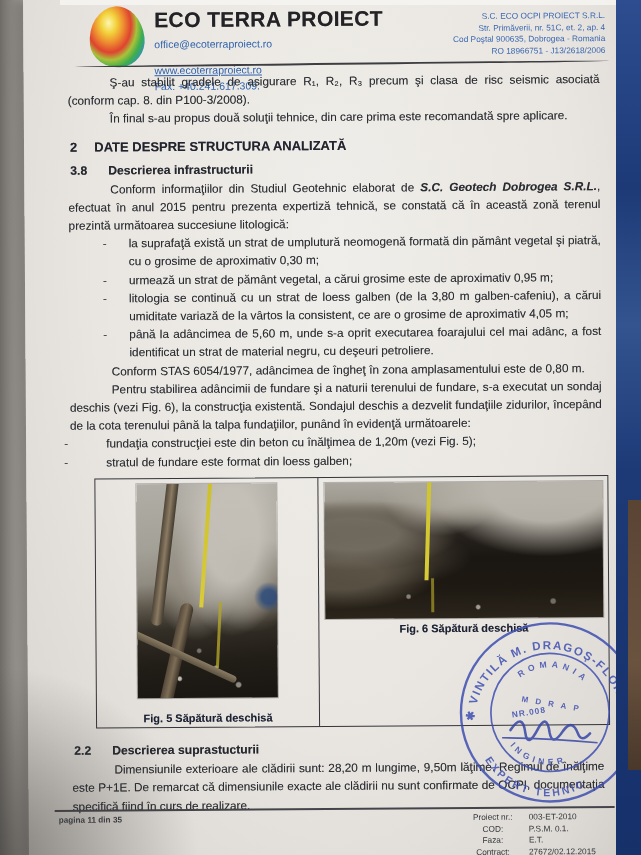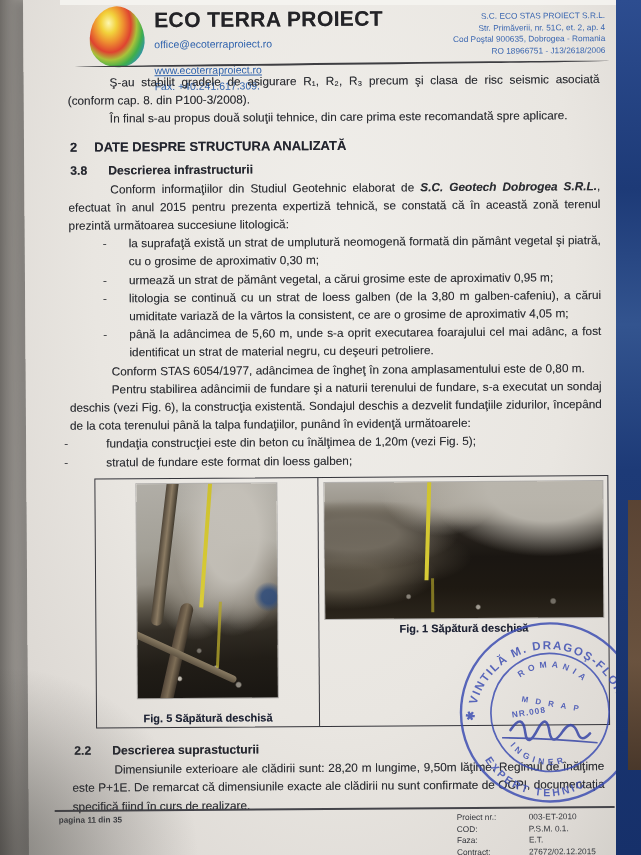--- a/index.html
+++ b/index.html
@@ -93,21 +93,21 @@
   .tape6{position:absolute;left:103px;top:-4px;width:4px;height:102px;transform:rotate(2deg);
     transform-origin:top center;background:linear-gradient(180deg,#cfc32e,#d8cb36);}
   .tape6b{position:absolute;left:106px;top:96px;width:3px;height:34px;background:#a99c28;opacity:.7;}
   
   .stamp{position:absolute;left:424px;top:620px;width:196px;height:196px;z-index:6;
     transform:rotate(10deg);opacity:.84;}
   
   .footer-rule{position:absolute;left:26px;right:8px;top:812px;height:1.6px;background:#44444a;z-index:2;}
   .page-num{position:absolute;left:30px;top:818px;font-size:8.2px;font-weight:bold;color:#3a3c42;z-index:2;}
   .proj{position:absolute;left:428px;top:817px;z-index:7;font-size:8.3px;color:#33353b;line-height:11.6px;}
-  .proj-row{display:flex;}
+  .proj-row{display:flex;text-align:center;}
   .proj-label{width:72px;}
   .proj-value{}
 </style>
 </head>
 <body>
 
 <div class="scene">
   <div class="bg-corner"></div>
   <div class="bg-left"></div>
   <div class="top-sliver"></div>
@@ -118,21 +118,21 @@
   <div class="paper">
 
     <div class="logo"></div>
     <div class="brand">
       <div class="brand-title">ECO TERRA PROIECT</div>
       <div class="brand-email">office@ecoterraproiect.ro</div>
       <div><span class="brand-site">www.ecoterraproiect.ro</span></div>
       <div class="brand-fax">Fax: +40.241.617.309.</div>
     </div>
     <div class="company-info">
-      <div>S.C. ECO STAS PROIECT S.R.L.</div>
+      <div>S.C. ECO OCPI PROIECT S.R.L.</div>
       <div>Str. Primăverii, nr. 51C, et. 2, ap. 4</div>
       <div>Cod Poştal 900635, Dobrogea - Romania</div>
       <div>RO 18966751 - J13/2618/2006</div>
     </div>
     <div class="header-rule"></div>
 
     <div class="content">
       <p class="para">Ş-au stabilit gradele de asigurare R₁, R₂, R₃ precum şi clasa de risc seismic asociată (conform cap. 8. din P100-3/2008).</p>
       <p class="para">În final s-au propus două soluţii tehnice, din care prima este recomandată spre aplicare.</p>
 
@@ -172,21 +172,21 @@
             <div class="tape5"></div>
             <div class="tape5b"></div>
           </div>
           <div class="figcap">Fig.  5 Săpătură deschisă</div>
         </div>
         <div class="figcell right">
           <div class="photo photo6">
             <div class="tape6"></div>
             <div class="tape6b"></div>
           </div>
-          <div class="figcap">Fig.  1 Săpătură deschisă</div>
+          <div class="figcap">Fig.  6 Săpătură deschisă</div>
         </div>
       </div>
 
       <div class="subrow" style="margin-top:15px;">
         <span>2.2</span>
         <span>Descrierea suprastucturii</span>
       </div>
       <p class="para">Dimensiunile exterioare ale clădirii sunt: 28,20 m lungime, 9,50m lăţime. Regimul de înălţime este P+1E. De remarcat că dimensiunile exacte ale clădirii nu sunt confirmate de OCPI, documentaţia specifică fiind în curs de realizare.</p>
     </div>
 

